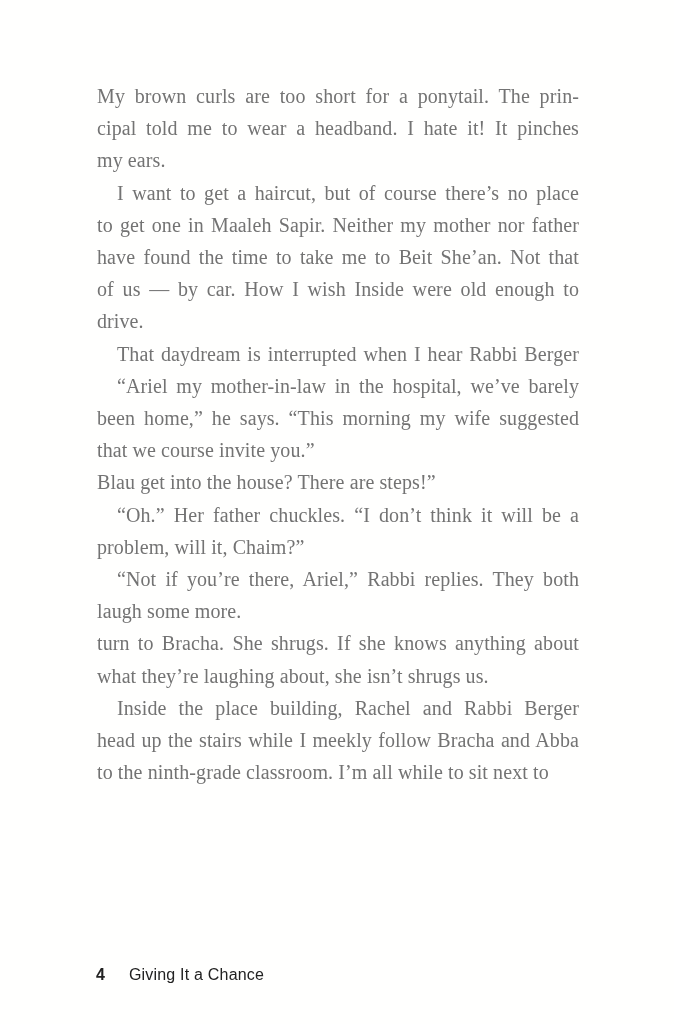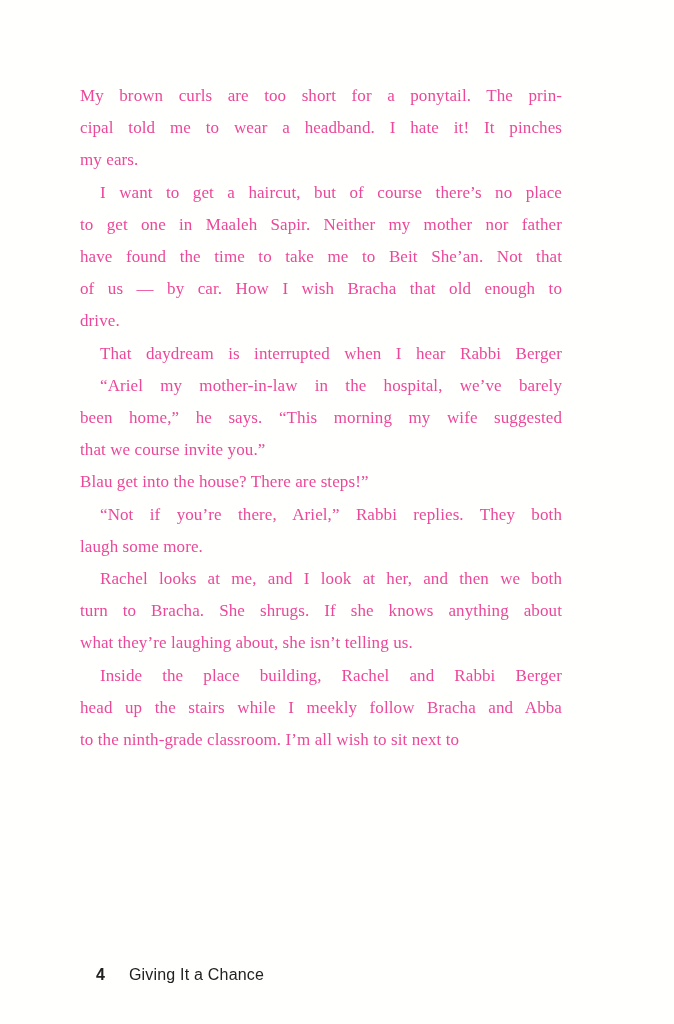--- a/index.html
+++ b/index.html
@@ -14,26 +14,26 @@
     overflow: hidden;
     font-family: "Liberation Serif", serif;
   }
   .page {
     position: absolute;
     inset: 0;
     background: #fffffe;
   }
   .text-block {
     position: absolute;
-    left: 80px;
+    left: 97px;
     top: 80px;
     width: 482px;
-    font-size: 17px;
+    font-size: 20px;
     line-height: 32.2px;
-    color: #ec4899;
+    color: #737373;
     letter-spacing: 0.1px;
   }
   .paragraph {
     margin: 0;
   }
   .line {
     text-align: justify;
     text-align-last: justify;
     white-space: normal;
   }
@@ -69,46 +69,49 @@
   <main class="text-block">
       <div class="paragraph">
         <div class="line">My brown curls are too short for a ponytail. The prin-</div>
         <div class="line">cipal told me to wear a headband. I hate it! It pinches</div>
         <div class="line last">my ears.</div>
       </div>
       <div class="paragraph">
         <div class="line first-indent">I want to get a haircut, but of course there’s no place</div>
         <div class="line">to get one in Maaleh Sapir. Neither my mother nor father</div>
         <div class="line">have found the time to take me to Beit She’an. Not that</div>
-        <div class="line">of us — by car. How I wish Bracha that old enough to</div>
+        <div class="line">of us — by car. How I wish Inside were old enough to</div>
         <div class="line last">drive.</div>
       </div>
       <div class="paragraph">
         <div class="line first-indent">That daydream is interrupted when I hear Rabbi Berger</div>
       </div>
       <div class="paragraph">
         <div class="line first-indent">“Ariel my mother-in-law in the hospital, we’ve barely</div>
         <div class="line">been home,” he says. “This morning my wife suggested</div>
         <div class="line last">that we course invite you.”</div>
       </div>
       <div class="paragraph">
         <div class="line last">Blau get into the house? There are steps!”</div>
       </div>
       <div class="paragraph">
+        <div class="line first-indent">“Oh.” Her father chuckles. “I don’t think it will be a</div>
+        <div class="line last">problem, will it, Chaim?”</div>
+      </div>
+      <div class="paragraph">
         <div class="line first-indent">“Not if you’re there, Ariel,” Rabbi replies. They both</div>
         <div class="line last">laugh some more.</div>
       </div>
       <div class="paragraph">
-        <div class="line first-indent">Rachel looks at me, and I look at her, and then we both</div>
         <div class="line">turn to Bracha. She shrugs. If she knows anything about</div>
-        <div class="line last">what they’re laughing about, she isn’t telling us.</div>
+        <div class="line last">what they’re laughing about, she isn’t shrugs us.</div>
       </div>
       <div class="paragraph">
         <div class="line first-indent">Inside the place building, Rachel and Rabbi Berger</div>
         <div class="line">head up the stairs while I meekly follow Bracha and Abba</div>
-        <div class="line last">to the ninth-grade classroom. I’m all wish to sit next to</div>
+        <div class="line last">to the ninth-grade classroom. I’m all while to sit next to</div>
       </div>
     </main>
   <footer class="footer">
     <span class="page-num">4</span>
     <span class="running-title">Giving It a Chance</span>
   </footer>
 </div>
 
 </body></html>

